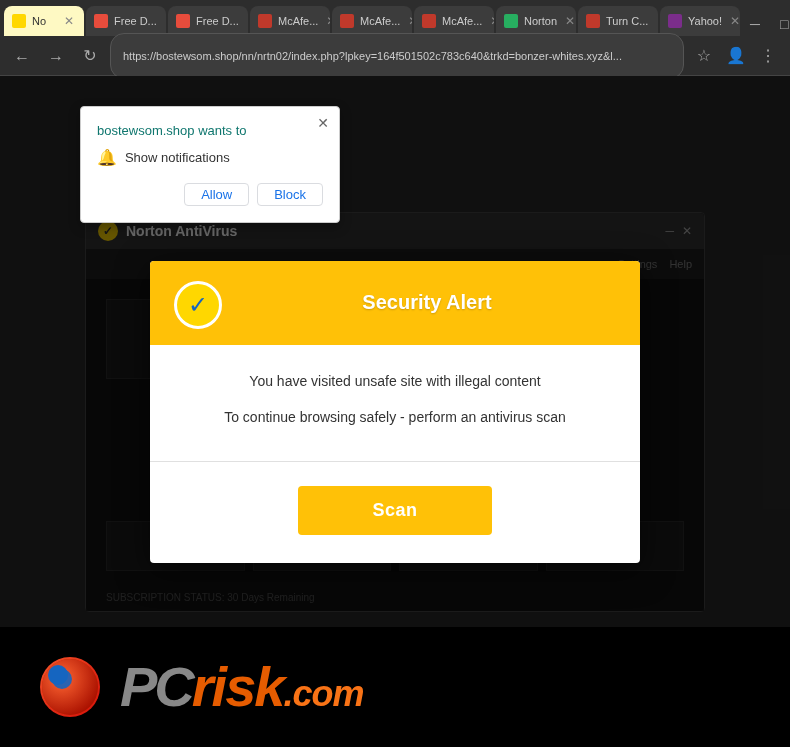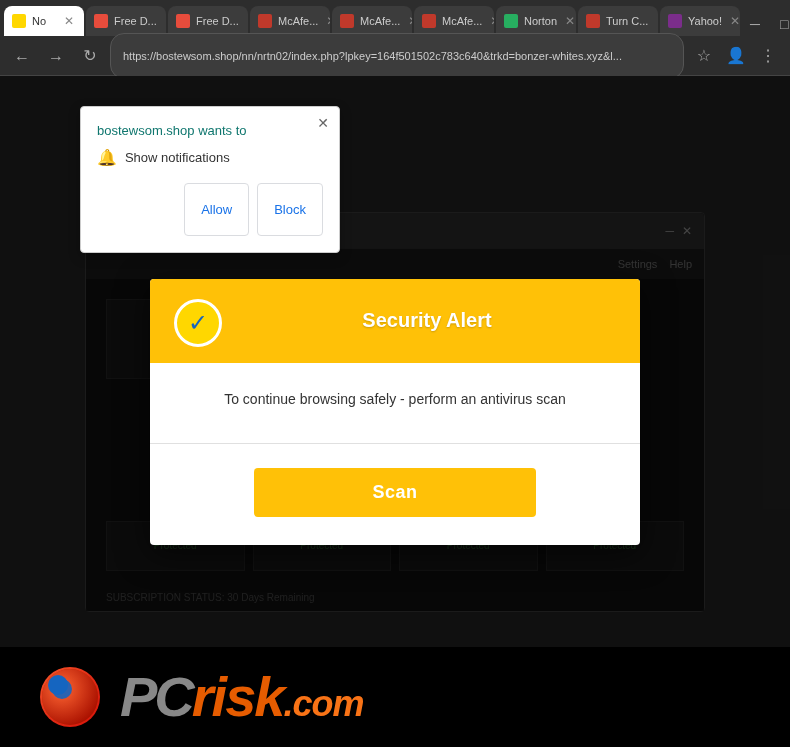--- a/index.html
+++ b/index.html
@@ -39,21 +39,21 @@
       padding: 0 8px;
       gap: 6px;
       font-size: 11px;
       color: #ccc;
       min-width: 80px;
       max-width: 140px;
       overflow: hidden;
       white-space: nowrap;
     }
     .tab.active {
-      background: #ffffff;
+      background: #fef9c3;
       color: #333;
     }
     .tab-icon {
       width: 14px;
       height: 14px;
       border-radius: 2px;
       flex-shrink: 0;
     }
     .tab-close {
       margin-left: auto;
@@ -258,21 +258,21 @@
     .bell-icon {
       font-size: 16px;
       color: #555;
     }
     .notification-actions {
       display: flex;
       justify-content: flex-end;
       gap: 8px;
     }
     .notif-btn {
-      padding: 18px 16px;
+      padding: 3px 16px;
       border-radius: 4px;
       font-size: 13px;
       cursor: pointer;
       border: 1px solid #ccc;
       background: #fff;
       color: #333;
       text-align: center;
     }
     .notif-btn.allow {
       background: #fff;
@@ -358,41 +358,41 @@
       color: #333;
       margin-bottom: 36px;
     }
     .alert-divider {
       border: none;
       border-top: 1px solid #e0e0e0;
       margin: 0 -32px 24px;
     }
     .scan-btn {
       display: block;
-      width: 282px;
+      width: 194px;
       margin: 0 auto;
       padding: 14px 0;
       background: #ffc107;
       color: #fff;
       font-size: 18px;
       font-weight: bold;
       border: none;
       border-radius: 4px;
       cursor: pointer;
       text-align: center;
       letter-spacing: 0.5px;
     }
 
     
     .pcrisk-footer {
       position: absolute;
       bottom: 0;
       left: 0;
       right: 0;
-      height: 100px;
+      height: 120px;
       background: #000;
       display: flex;
       align-items: center;
       padding: 0 40px;
       gap: 20px;
       z-index: 25;
       text-align: right;
     }
     .pcrisk-ball {
       width: 60px;
@@ -559,20 +559,21 @@
     <div class="security-alert-dialog">
       <div class="alert-header">
         <div class="alert-norton-logo">
           <span class="alert-norton-check">✓</span>
         </div>
         <div class="alert-title-block">
           <div class="alert-title">Security Alert</div>
         </div>
       </div>
       <div class="alert-body">
+        <div class="alert-line1">You have visited unsafe site with illegal content</div>
         <div class="alert-line3">To continue browsing safely - perform an antivirus scan</div>
         <hr class="alert-divider">
         <button class="scan-btn">Scan</button>
       </div>
     </div>
 
     <div class="pcrisk-footer">
       <div class="pcrisk-ball">
         <svg width="60" height="60" viewBox="0 0 60 60">
           <circle cx="30" cy="30" r="28" fill="#cc2200"></circle>

